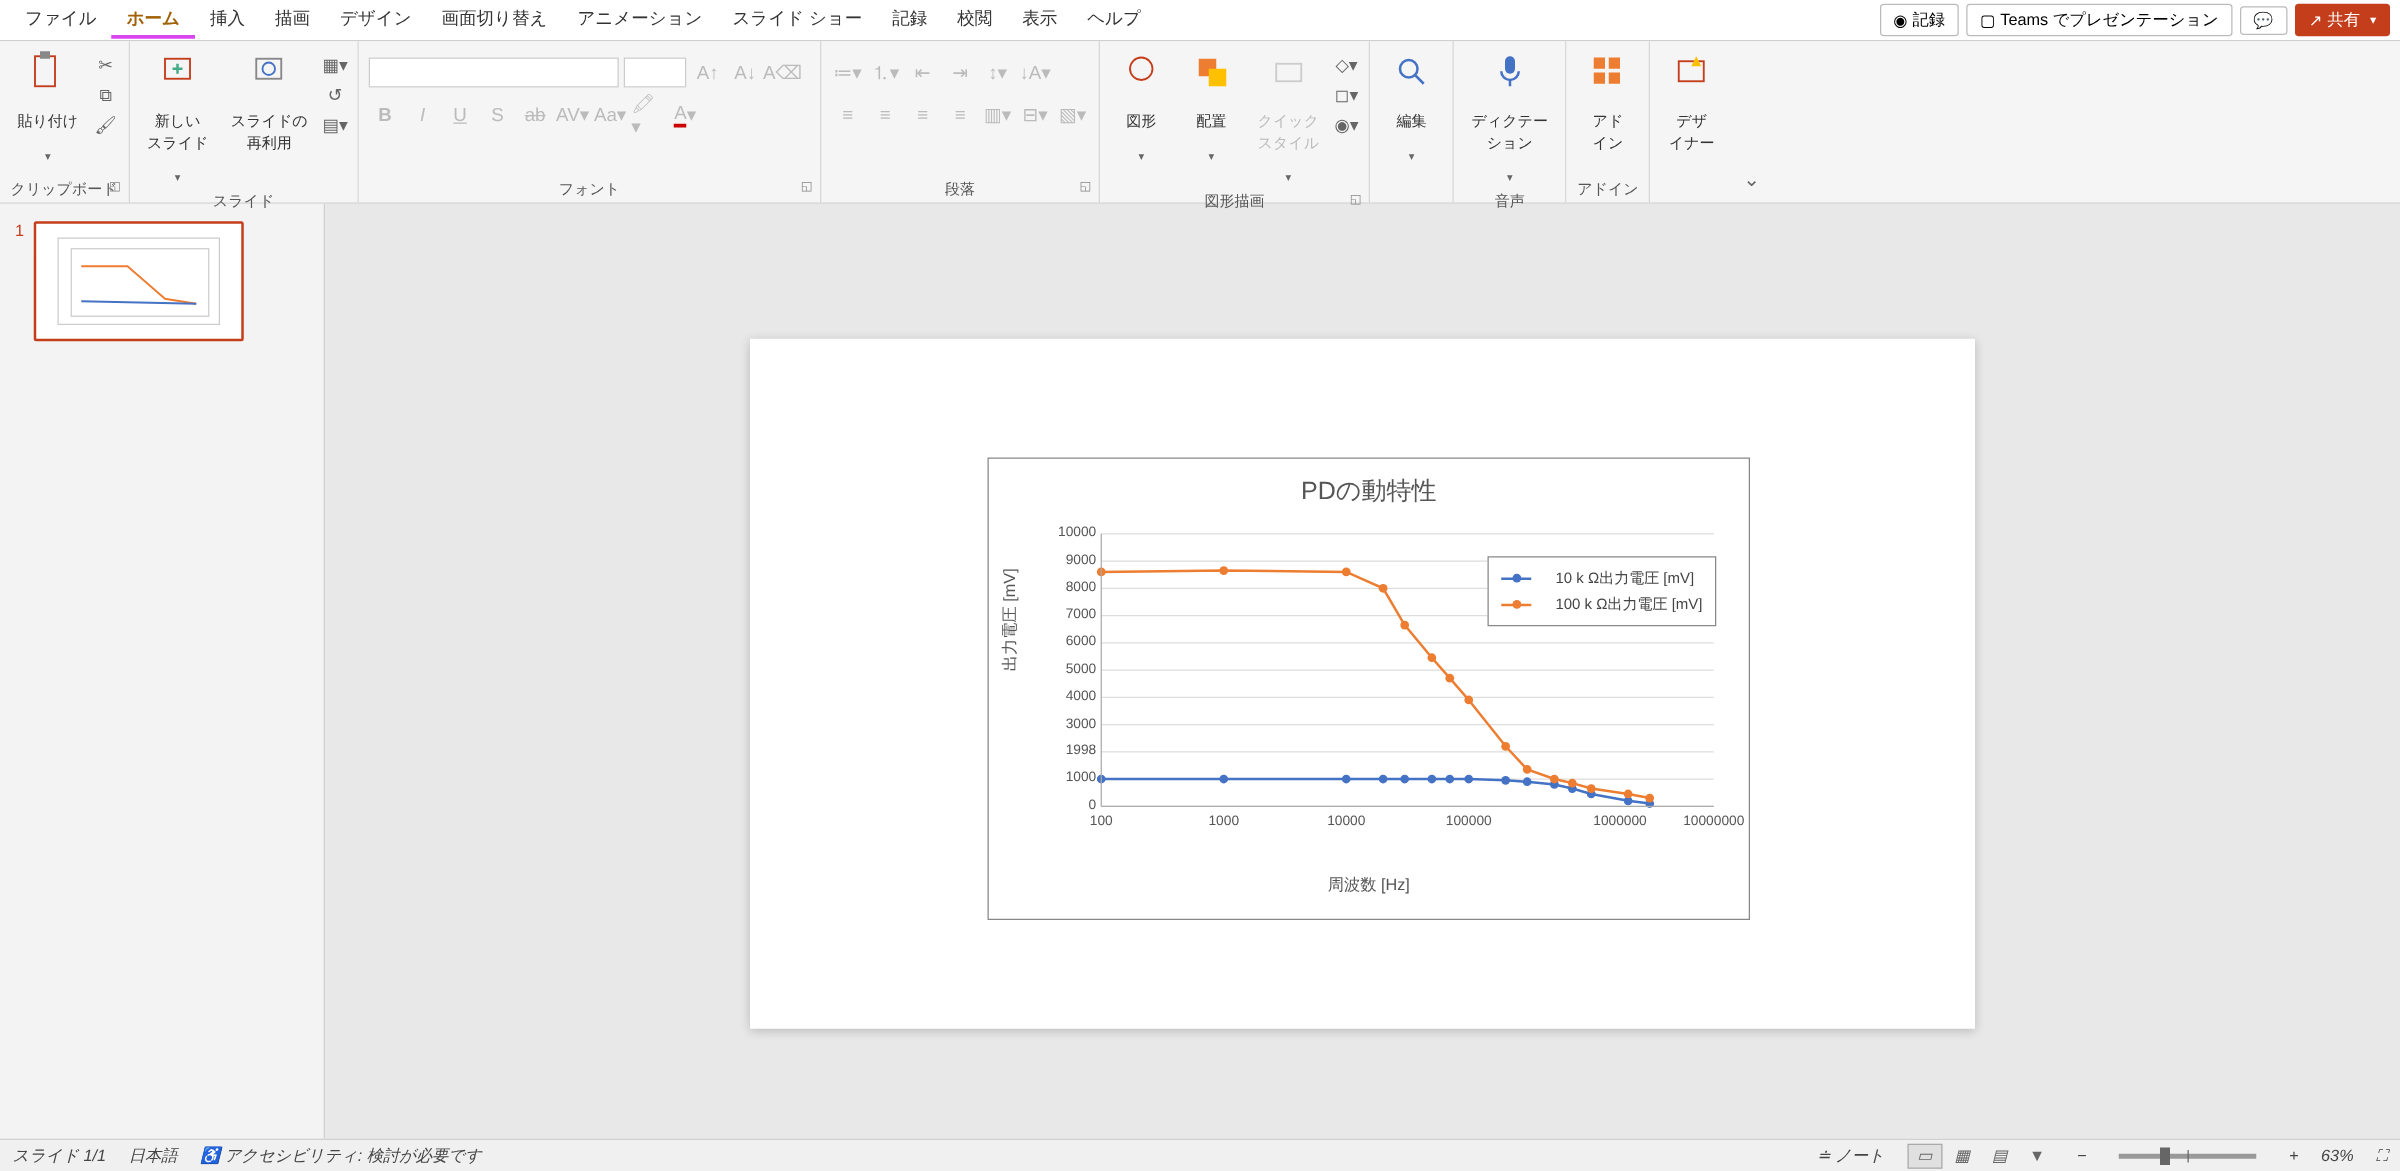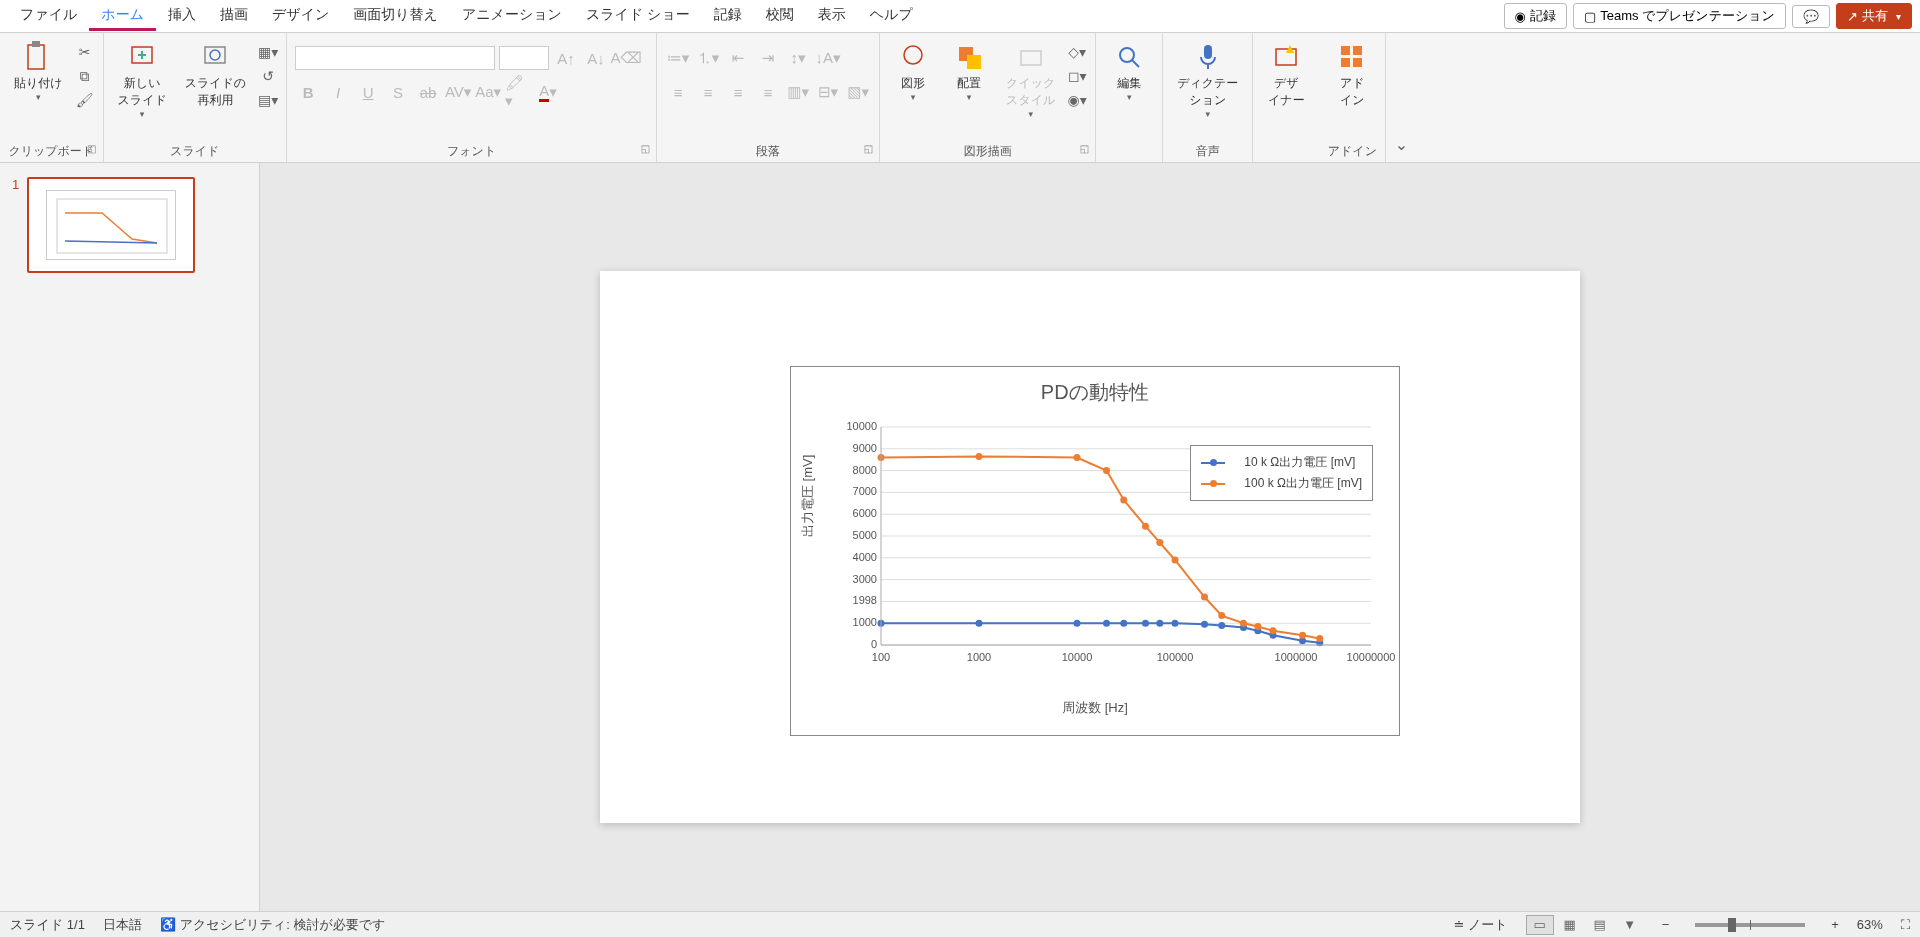--- a/index.html
+++ b/index.html
@@ -1,33 +1,33 @@
 <!DOCTYPE html>
 <html><head>
 <meta charset="utf-8">
 <style>
 * { margin: 0; padding: 0; box-sizing: border-box; font-family: "Yu Gothic UI", "Meiryo", sans-serif; }
 body { background: #f0f0f0; width: 1920px; height: 937px; overflow: hidden; display: flex; flex-direction: column; }
 
 
 .menubar { background: #fff; display: flex; align-items: center; height: 32px; padding: 16px 8px; border-bottom: 1px solid #d0d0d0; }
 .menubar .tab { padding: 4px 12px; font-size: 14px; cursor: pointer; color: #333; }
-.menubar .tab.active { border-bottom: 3px solid #be185d; color: #3b82f6; font-weight: 400; }
+.menubar .tab.active { border-bottom: 3px solid #d946ef; color: #a16207; font-weight: 700; }
 .menubar .spacer { flex: 1; }
 .menubar .rbtn { border: 1px solid #bbb; padding: 3px 10px; font-size: 13px; border-radius: 3px; margin-left: 6px; display: flex; align-items: center; gap: 4px; cursor: pointer; }
 .menubar .rbtn.share { background: #c43e1c; color: #fff; border-color: #c43e1c; }
 .menubar .rbtn.share .chev { font-size: 10px; margin-left: 4px; }
 
 
 .ribbon { background: #f5f5f5; border-bottom: 1px solid #d0d0d0; display: flex; height: 130px; }
 .group { border-right: 1px solid #d8d8d8; padding: 4px 8px 2px 8px; display: flex; flex-direction: column; justify-content: space-between; }
 .group-body { display: flex; align-items: flex-start; gap: 6px; flex: 1; }
 .group-label { text-align: center; font-size: 12px; color: #555; padding-top: 2px; position: relative; }
 .group-label .dlg { position: absolute; right: -2px; top: 2px; font-size: 10px; color: #888; }
-.bigbtn { display: flex; flex-direction: column; align-items: center; justify-content: center; padding: 4px 6px; font-size: 12px; color: #333; cursor: pointer; min-width: 50px; }
+.bigbtn { display: flex; flex-direction: column; align-items: center; justify-content: center; padding: 4px 6px; font-size: 12px; color: #333; cursor: pointer; min-width: 50px; gap: 14px; }
 .bigbtn .ico { width: 32px; height: 32px; display: flex; align-items: center; justify-content: center; margin-bottom: 2px; }
 .bigbtn .chev { font-size: 9px; color: #666; }
 .smcol { display: flex; flex-direction: column; gap: 6px; padding-top: 6px; }
 .smico { width: 20px; height: 18px; display: flex; align-items: center; justify-content: center; color: #666; font-size: 14px; }
 .font-row { display: flex; gap: 4px; align-items: center; }
 .font-sel { border: 1px solid #ccc; background: #fff; height: 24px; font-size: 13px; padding: 0 6px; color: #aaa; }
 .font-sel.name { width: 200px; }
 .font-sel.size { width: 50px; }
 .tbtn { width: 26px; height: 26px; display: flex; align-items: center; justify-content: center; color: #999; font-size: 15px; }
 .tbtn.dis { color: #bbb; }
@@ -55,21 +55,21 @@
 .xticks { position: absolute; left: 90px; top: 284px; width: 490px; font-size: 11px; color: #555; }
 .xticks span { position: absolute; transform: translateX(-50%); }
 .legend { position: absolute; right: 26px; top: 78px; border: 1px solid #888; background: #fff; padding: 6px 10px; font-size: 12px; color: #444; }
 .legend-row { display: flex; align-items: center; gap: 19px; padding: 2px 0; }
 .lg-line { width: 24px; height: 2px; position: relative; }
 .lg-line::after { content: ''; position: absolute; left: 9px; top: -3px; width: 7px; height: 7px; border-radius: 50%; }
 .lg-blue .lg-line { background: #4472c4; } .lg-blue .lg-line::after { background: #4472c4; }
 .lg-org .lg-line { background: #ed7d31; } .lg-org .lg-line::after { background: #ed7d31; }
 
 
-.statusbar { height: 26px; background: #f0f0f0; border-top: 1px solid #d0d0d0; display: flex; align-items: center; padding: 0 10px; font-size: 13px; color: #444; gap: 18px; }
+.statusbar { height: 26px; background: #f0f0f0; border-top: 1px solid #d0d0d0; display: flex; align-items: center; padding: 0 10px; font-size: 13px; color: #444; gap: 18px; font-style: italic; }
 .statusbar .spacer { flex: 1; }
 .viewbtns { display: flex; gap: 2px; }
 .viewbtn { width: 28px; height: 20px; display: flex; align-items: center; justify-content: center; color: #666; border: 1px solid transparent; }
 .viewbtn.active { border-color: #aaa; background: #e0e0e0; }
 .zoom-slider { width: 110px; height: 4px; background: #999; position: relative; margin: 0 8px; }
 .zoom-slider .knob { position: absolute; left: 30%; top: -5px; width: 8px; height: 14px; background: #666; }
 .zoom-tick { position: absolute; left: 50%; top: -3px; width: 1px; height: 10px; background: #666; }
 
 svg { overflow: visible; }
 </style>
@@ -286,52 +286,52 @@
             </svg>
           </div>
         <span style="white-space:pre-line;text-align:center">ディクテー
 ション</span>
           <span class="chev">▾</span>
       </div>
     </div>
     <div class="group-label"><span>音声</span></div>
   </div>
 
-  <div class="group" style="border-right:none">
-    <div class="group-body">
-      <div class="bigbtn">
-        <div class="ico">
-            <svg width="28" height="28">
-              <rect x="4" y="6" width="20" height="16" fill="none" stroke="#c43e1c" stroke-width="1.5"></rect>
-              <path d="M18 2 l4 8 l-8 0 z" fill="#ffc000"></path>
-            </svg>
-          </div>
-        <span style="white-space:pre-line;text-align:center">デザ
-イナー</span>
-      </div>
-    </div>
-    <div class="group-label"></div>
-  </div>
-
   <div class="group">
     <div class="group-body">
       <div class="bigbtn">
         <div class="ico">
             <svg width="28" height="28">
               <rect x="3" y="3" width="9" height="9" fill="#ed7d31"></rect>
               <rect x="15" y="3" width="9" height="9" fill="#ed7d31"></rect>
               <rect x="3" y="15" width="9" height="9" fill="#ed7d31"></rect>
               <rect x="15" y="15" width="9" height="9" fill="#ed7d31"></rect>
             </svg>
           </div>
         <span style="white-space:pre-line;text-align:center">アド
 イン</span>
       </div>
     </div>
     <div class="group-label"><span>アドイン</span></div>
+  </div>
+
+  <div class="group" style="border-right:none">
+    <div class="group-body">
+      <div class="bigbtn">
+        <div class="ico">
+            <svg width="28" height="28">
+              <rect x="4" y="6" width="20" height="16" fill="none" stroke="#c43e1c" stroke-width="1.5"></rect>
+              <path d="M18 2 l4 8 l-8 0 z" fill="#ffc000"></path>
+            </svg>
+          </div>
+        <span style="white-space:pre-line;text-align:center">デザ
+イナー</span>
+      </div>
+    </div>
+    <div class="group-label"></div>
   </div>
 
   <div class="ribbon-collapse">⌄</div>
 </div>
 
 <div class="workspace">
   <div class="thumbs">
     <div class="thumb-wrap">
       <div class="thumb-num">1</div>
       <div class="thumb">

